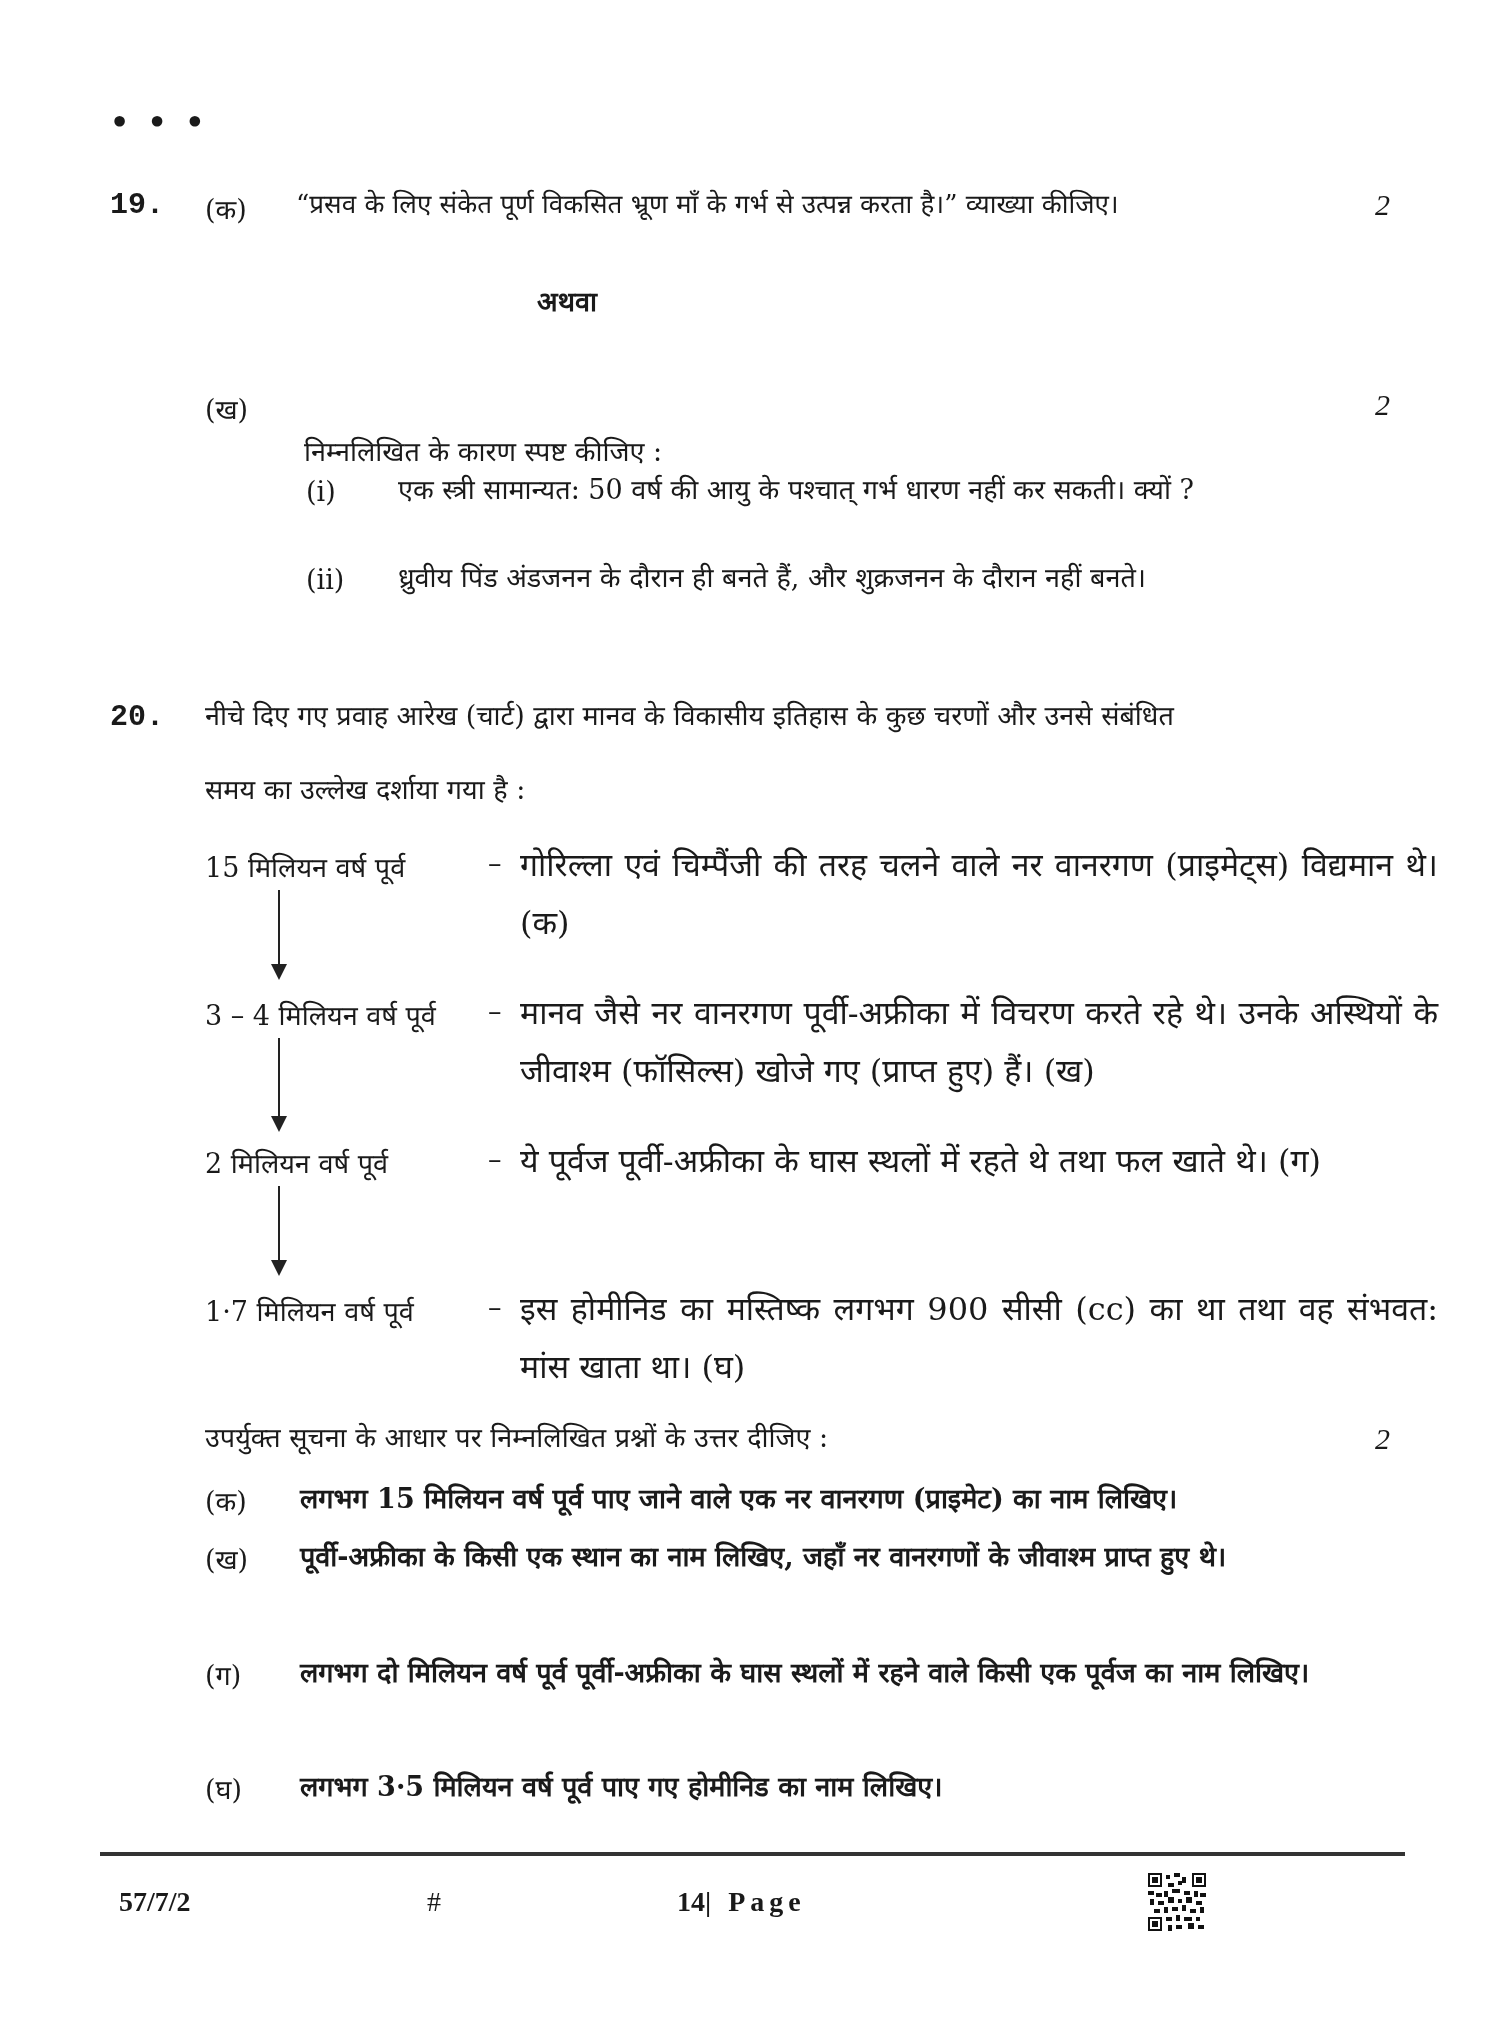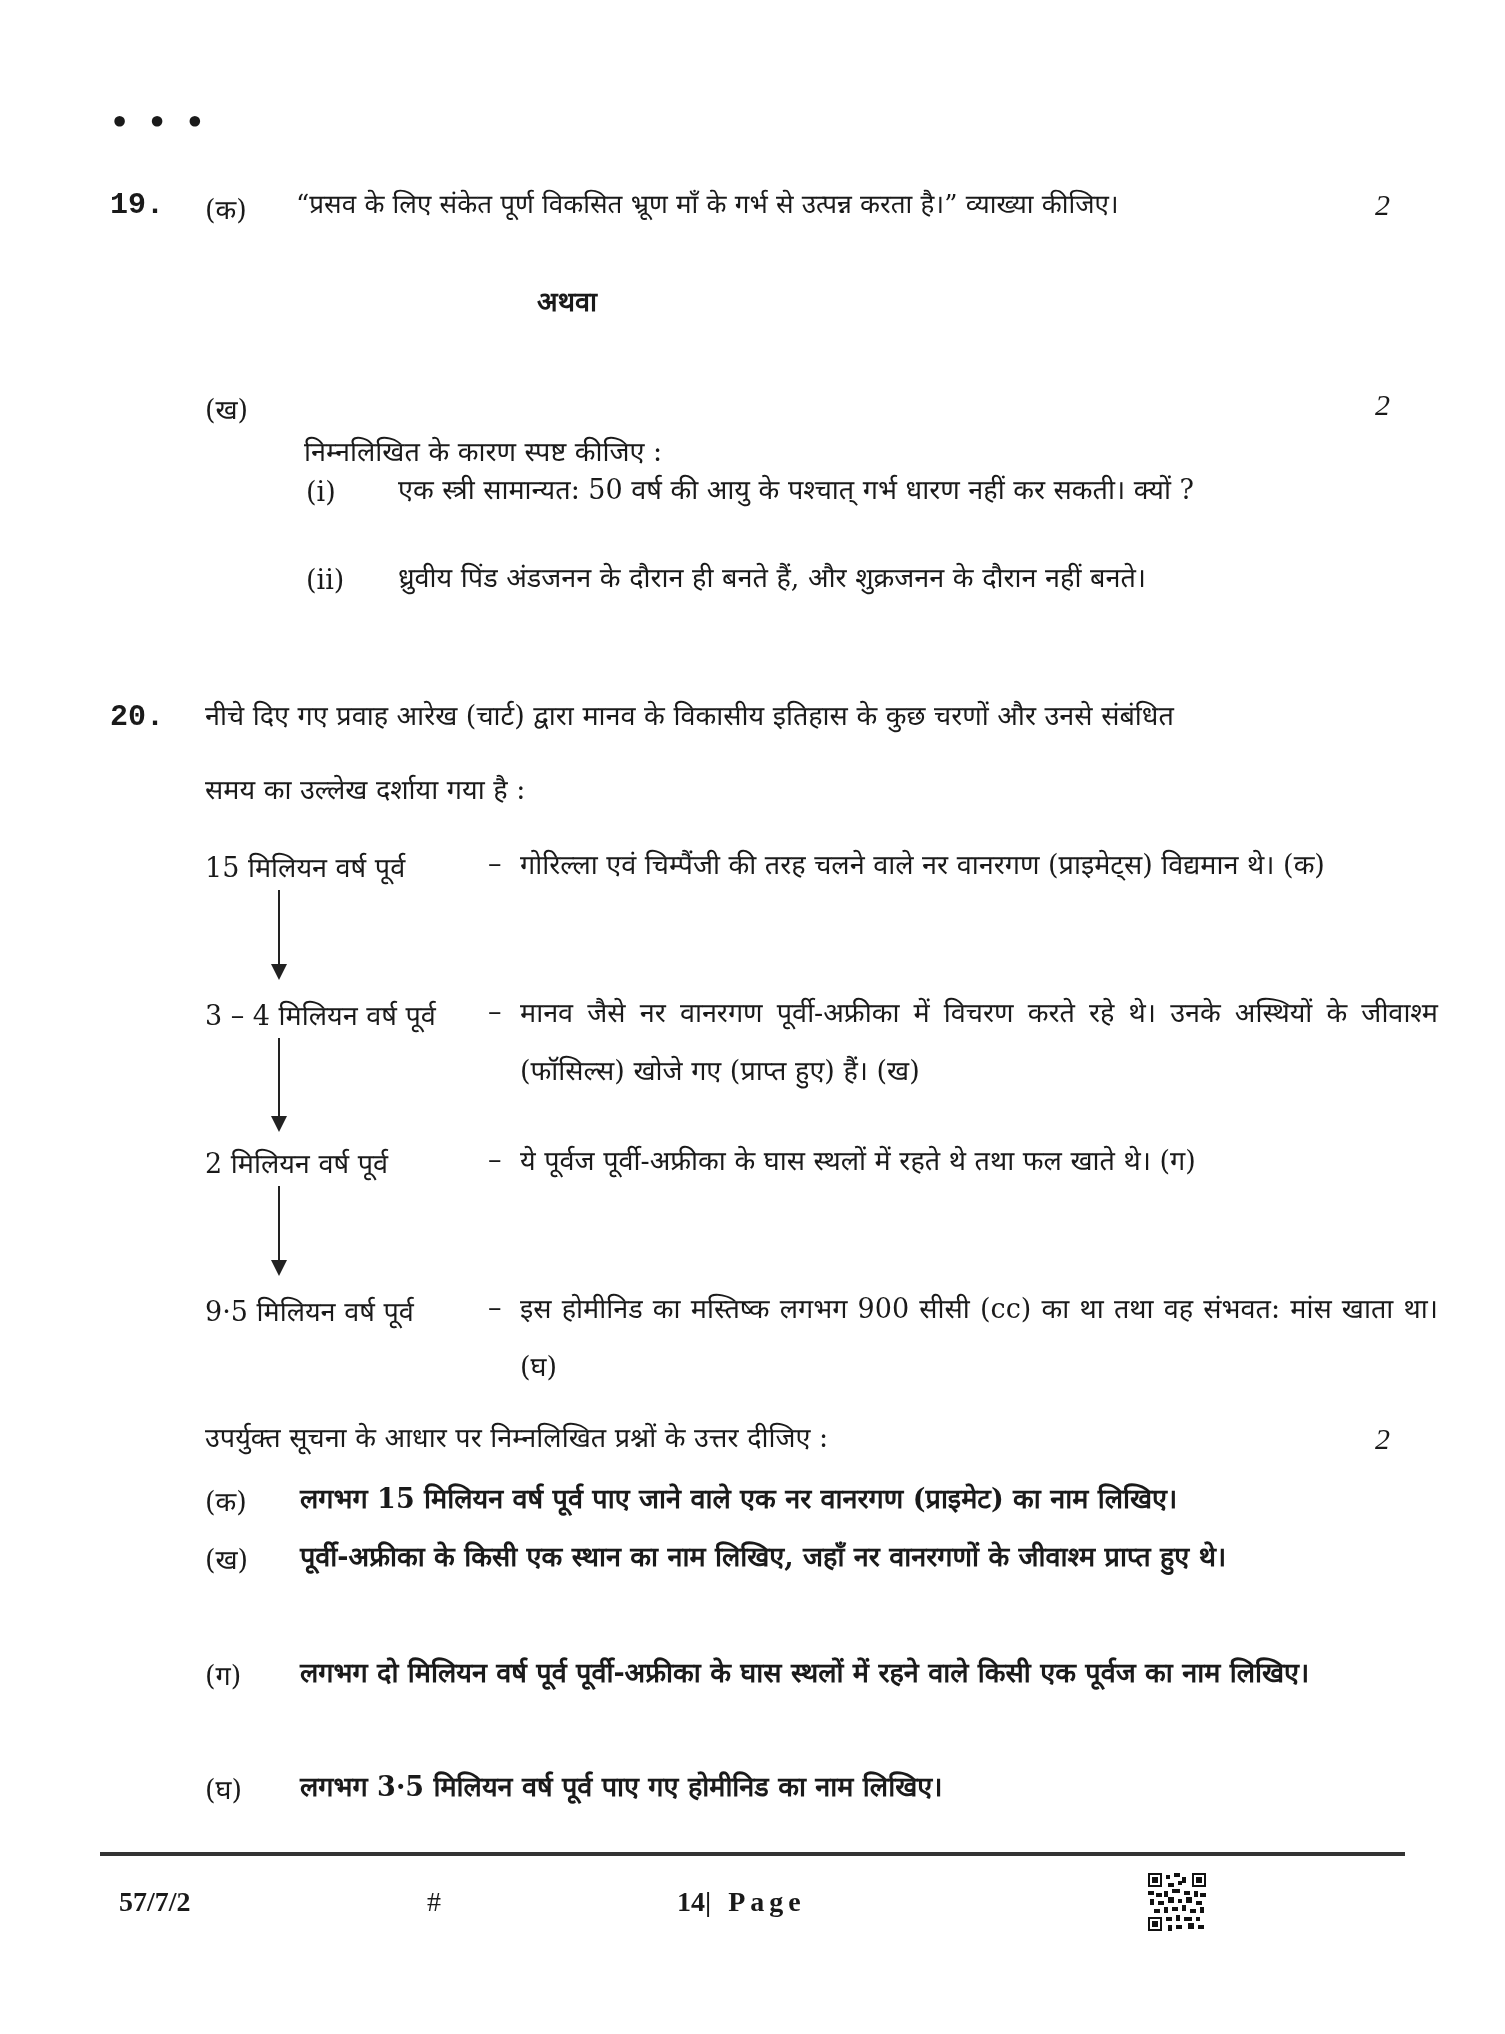--- a/index.html
+++ b/index.html
@@ -9,21 +9,21 @@
     }
     .abs { position:absolute; }
     .dots { left:110px; top:112px; font-size:30px; font-weight:bold; letter-spacing:4px; line-height:20px; }
     .qnum { font-family:Liberation Mono, monospace; font-weight:bold; font-size:30px; }
     .txt { font-size:27px; line-height:36px; white-space:nowrap; }
     .lbl { font-size:27px; }
     .marks { font-family:"Liberation Serif",serif; font-style:italic; font-size:30px; left:1375px; }
     .athva { font-weight:bold; font-size:27px; }
     .flow-time { font-size:27px; white-space:nowrap; }
     .flow-dash { font-size:27px; }
-    .flow-desc { font-size:27px; line-height:58px; width:918px; text-align:justify; text-align-last:left; }
+    .flow-desc { font-size:32px; line-height:58px; width:918px; text-align:justify; text-align-last:left; }
     .arrow { width:2px; background:#222; }
     .arrow::after {
       content:""; position:absolute; left:-7px; bottom:-2px;
       border-left:8px solid transparent; border-right:8px solid transparent; border-top:16px solid #222;
     }
     .sub-desc { font-size:27px; line-height:50px; width:1120px;font-weight:bold; }
     .rule { left:100px; top:1852px; width:1305px; height:4px; background:#333; }
     .footer { font-family:"Liberation Serif",serif; font-size:28px;margin-left:9px; }
     .code { font-weight:bold; }
     .page { letter-spacing:5px; font-weight:bold; }
@@ -63,21 +63,21 @@
   <div class="abs flow-time" style="left:205px;top:996px;">3 – 4 मिलियन वर्ष पूर्व</div>
   <div class="abs flow-dash" style="left:488px;top:996px;">–</div>
   <div class="abs flow-desc" style="left:520px;top:984px;">मानव जैसे नर वानरगण पूर्वी-अफ्रीका में विचरण करते रहे थे। उनके अस्थियों के जीवाश्म (फॉसिल्स) खोजे गए (प्राप्त हुए) हैं। (ख)</div>
   <div class="abs arrow" style="left:278px;top:1038px;height:92px;"></div>
 
   <div class="abs flow-time" style="left:205px;top:1144px;">2 मिलियन वर्ष पूर्व</div>
   <div class="abs flow-dash" style="left:488px;top:1144px;">–</div>
   <div class="abs flow-desc" style="left:520px;top:1132px;">ये पूर्वज पूर्वी-अफ्रीका के घास स्थलों में रहते थे तथा फल खाते थे। (ग)</div>
   <div class="abs arrow" style="left:278px;top:1186px;height:88px;"></div>
 
-  <div class="abs flow-time" style="left:205px;top:1292px;">9·5 मिलियन वर्ष पूर्व</div>
+  <div class="abs flow-time" style="left:205px;top:1292px;">1·7 मिलियन वर्ष पूर्व</div>
   <div class="abs flow-dash" style="left:488px;top:1292px;">–</div>
   <div class="abs flow-desc" style="left:520px;top:1280px;">इस होमीनिड का मस्तिष्क लगभग 900 सीसी (cc) का था तथा वह संभवत: मांस खाता था। (घ)</div>
 </div>
 
 <div class="abs txt" style="left:205px;top:1420px;">उपर्युक्त सूचना के आधार पर निम्नलिखित प्रश्नों के उत्तर दीजिए :</div>
 <div class="abs marks" style="top:1422px;">2</div>
 
 <div class="abs lbl" style="left:205px;top:1482px;">(क)</div>
 <div class="abs sub-desc" style="left:300px;top:1474px;">लगभग 15 मिलियन वर्ष पूर्व पाए जाने वाले एक नर वानरगण (प्राइमेट) का नाम लिखिए।</div>
 

